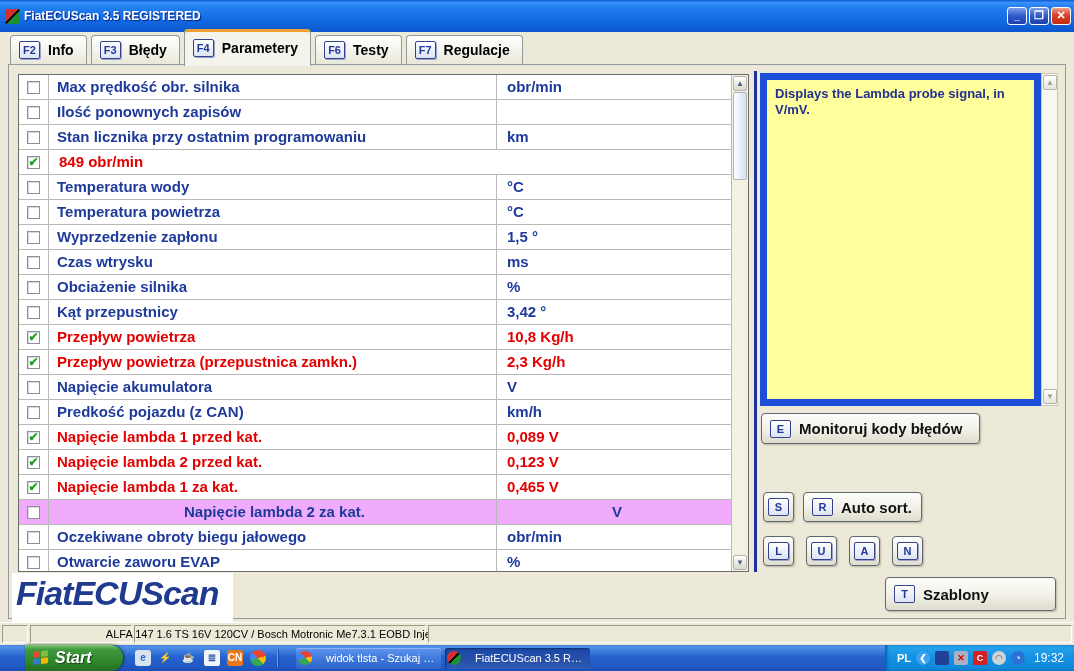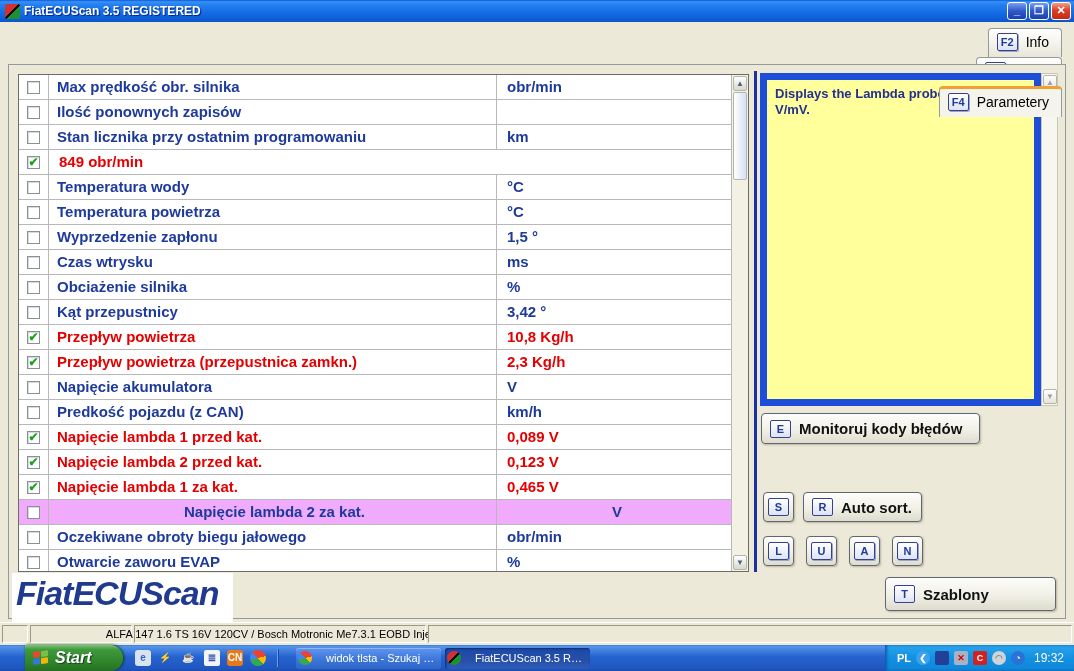--- a/index.html
+++ b/index.html
@@ -1,42 +1,42 @@
 <!DOCTYPE html>
 <html><head>
 <meta charset="utf-8">
 <style>
   * { margin:0; padding:0; box-sizing:border-box; }
   html,body { width:1074px; height:671px; overflow:hidden; }
   body { font-family:"Liberation Sans", sans-serif; background:#ece9d8; position:relative; }
   #app { position:absolute; inset:0; width:1074px; height:671px; background:#ece9d8; overflow:hidden; }
 
   
-  #titlebar { position:absolute; left:0; top:0; width:1074px; height:22px;
+  #titlebar { position:absolute; left:0; top:0; width:1074px; height:32px;
     background:linear-gradient(180deg,#0b5bd6 0%,#3a8ff7 8%,#2280f0 22%,#1166e0 70%,#0c55cc 100%);
     display:flex; align-items:center; padding:0 3px; }
   .appicon { width:15px; height:15px; border-radius:2px; margin:0 4px 0 2px;
     background:linear-gradient(135deg,#d43030 0 45%,#0a0a0a 45% 55%,#1f9030 55% 100%); flex:0 0 auto; }
   #title-text { color:#fff; font-weight:bold; font-size:12px; text-shadow:1px 1px 1px #00218a; flex:1; }
   .tb-btn { width:20px; height:18px; margin-left:2px; border:1px solid #fff; border-radius:3px;
     display:flex; align-items:center; justify-content:center; color:#fff; font-size:11px; font-weight:bold;
     background:linear-gradient(180deg,#7a9ef0 0%,#3059c8 50%,#1c3fae 100%); }
   .tb-btn.close { background:linear-gradient(180deg,#f0a088 0%,#dd4027 45%,#c22c10 100%); }
   .tb-btn span { line-height:1; transform:translateY(-1px); }
 
   
-  #tabstrip { position:absolute; left:10px; top:28px; width:1056px; height:37px; display:flex; align-items:flex-end;flex-direction:column; }
+  #tabstrip { position:absolute; left:10px; top:28px; width:1056px; height:37px; display:flex; align-items:flex-end; }
   .tab { display:flex; align-items:center; gap:8px; padding:4px 12px 6px 8px; margin-right:4px;
     border:1px solid #919b9c; border-bottom:none; border-radius:4px 4px 0 0;
     background:linear-gradient(180deg,#ffffff,#f2f1e8 60%,#e8e6d8); height:30px; position:relative; }
   .tab.active { height:37px; border-top:3px solid #f0a030; background:#f5f4ec; z-index:3; margin-bottom:-1px; }
   .fkey { min-width:21px; height:18px; padding:0 2px; border:1px solid #33418f; border-radius:2px;
     background:linear-gradient(180deg,#ffffff,#dde3f3); color:#1e3a9a; font-weight:bold; font-size:11px;
     display:flex; align-items:center; justify-content:center; box-shadow:1px 1px 0 #9aa4c8; }
-  .tab-label { font-weight:normal; font-size:14px; color:#000; }
+  .tab-label { font-weight:bold; font-size:14px; color:#000; }
 
   
   #page { position:absolute; left:8px; top:64px; width:1058px; height:555px;
     border:1px solid #919b9c; background:#ece9d8; }
 
   
   #param-table { position:absolute; left:9px; top:9px; width:731px; height:498px;
     border:1px solid #6b6b6b; background:#fff; display:flex; }
   #rows { flex:1; overflow:hidden;border-radius:14px; }
   .row { display:flex; height:25px; border-bottom:1px solid #b8b8b8; background:#fff; }

